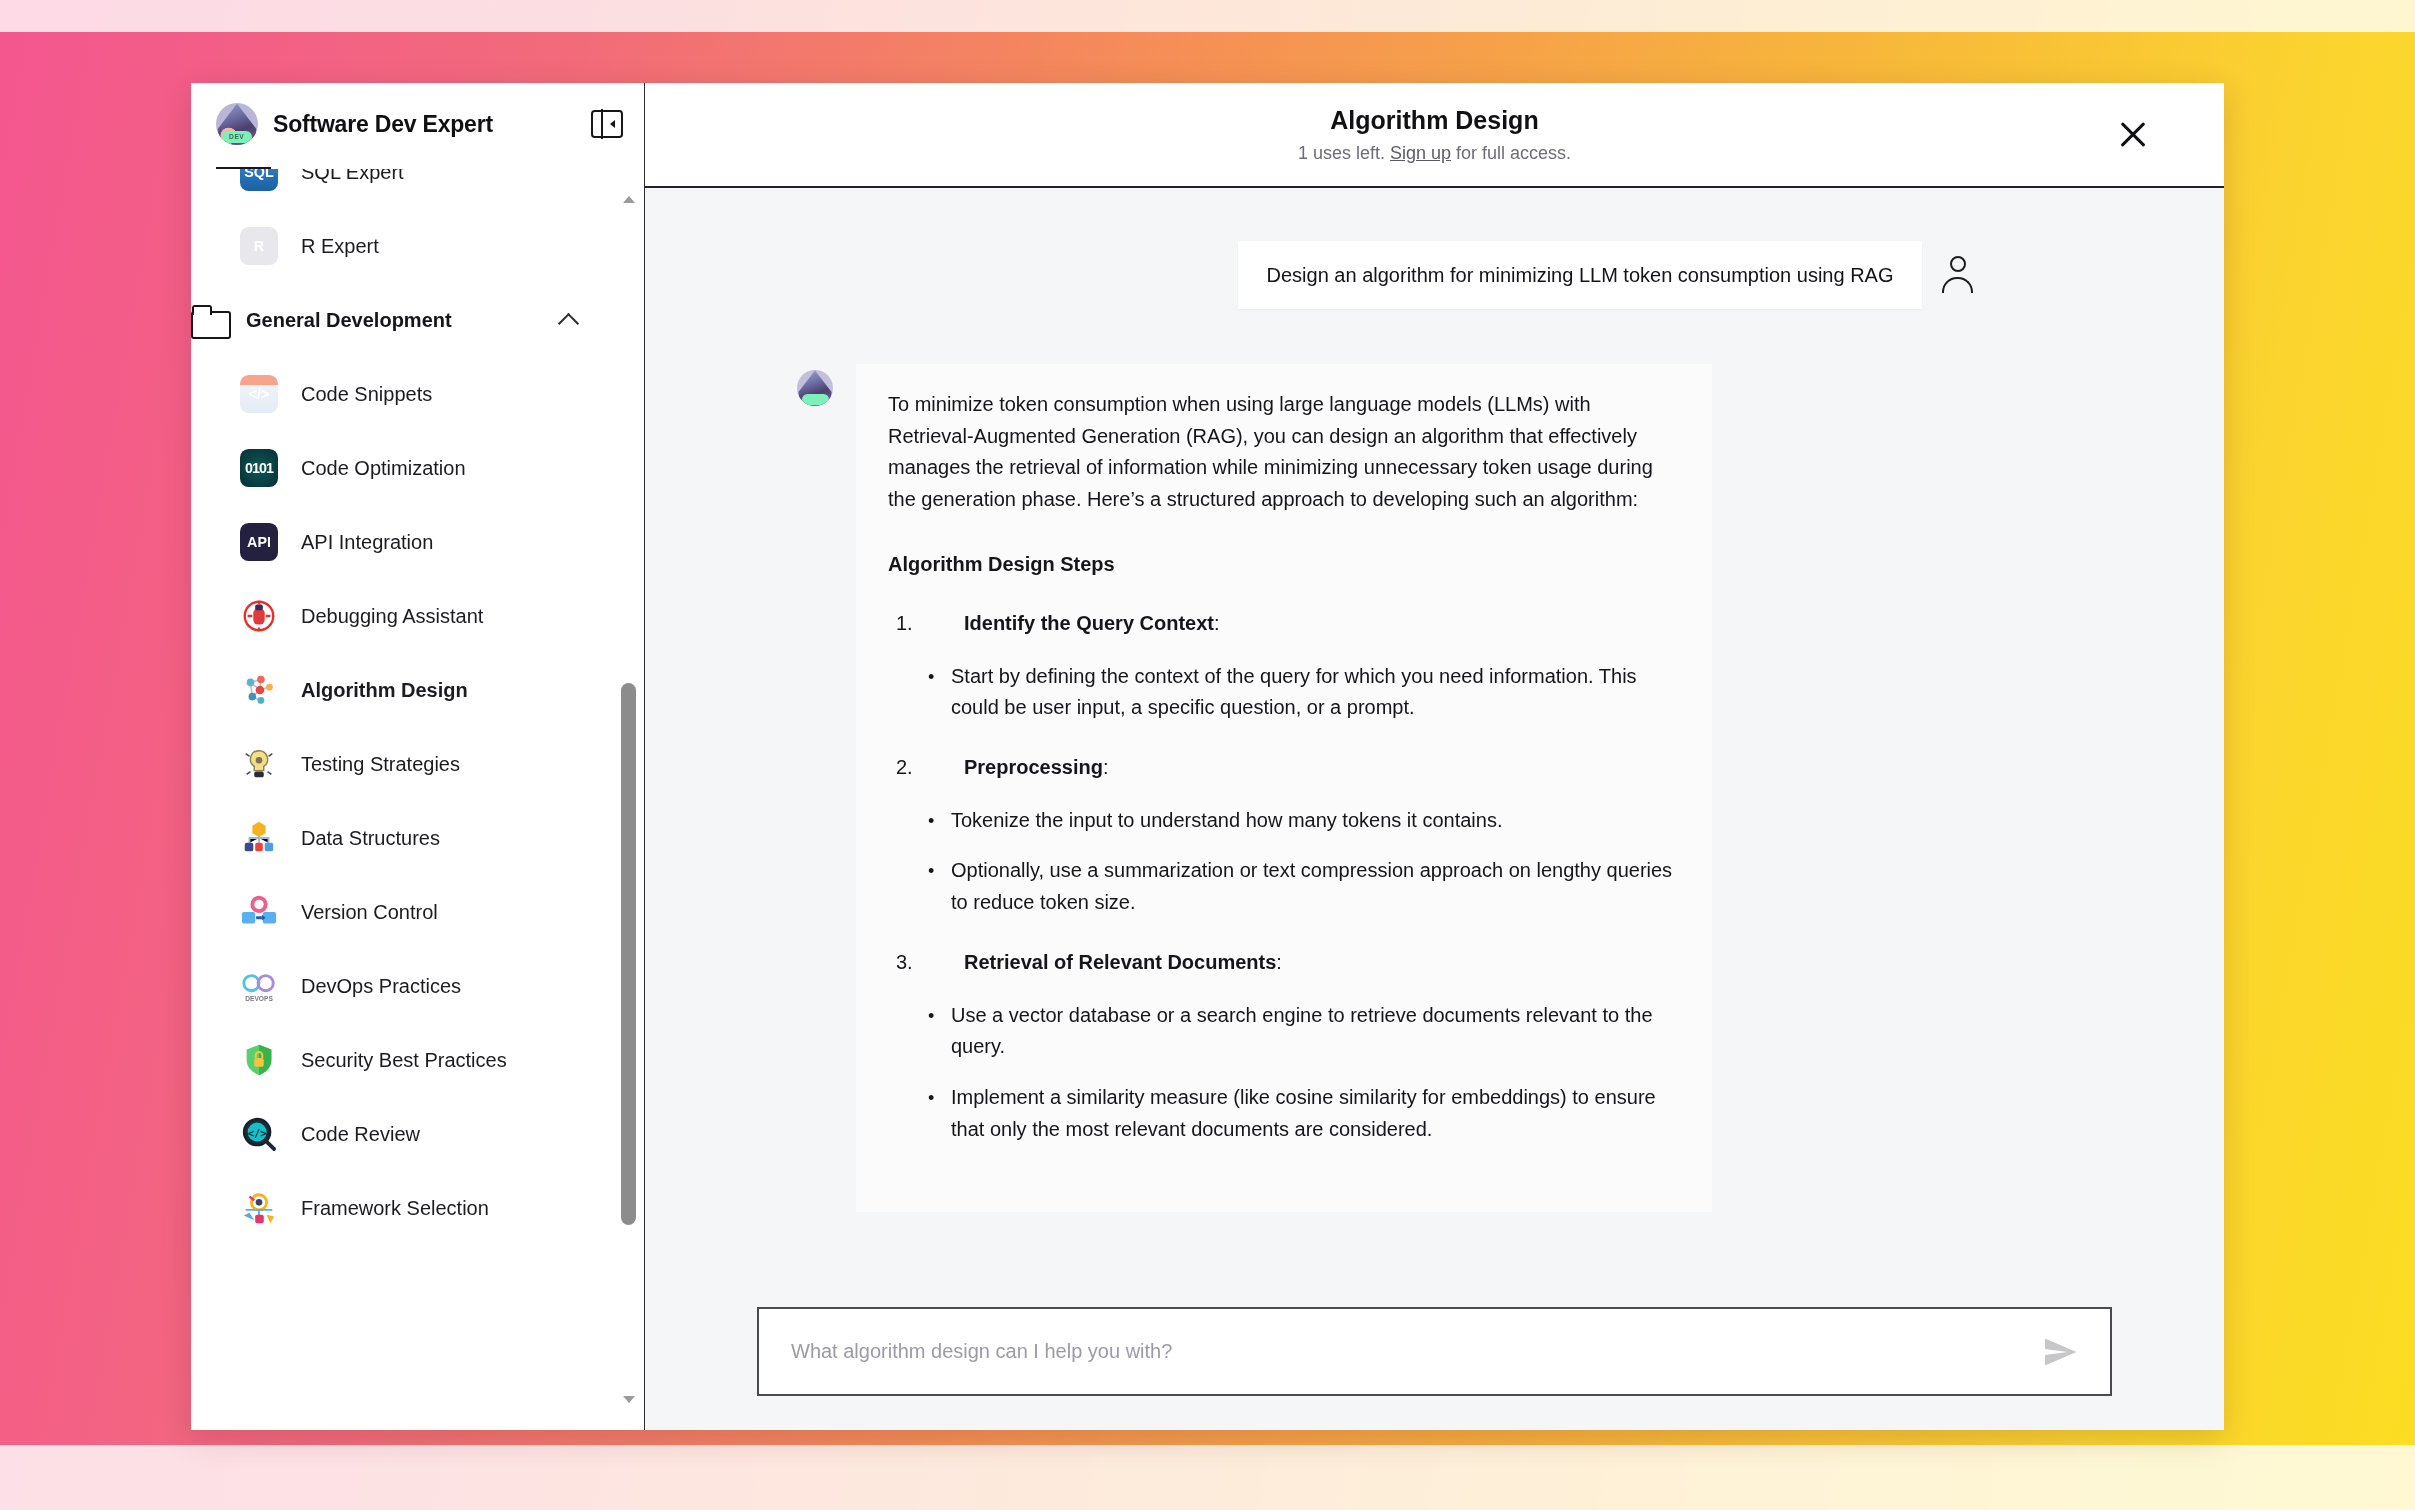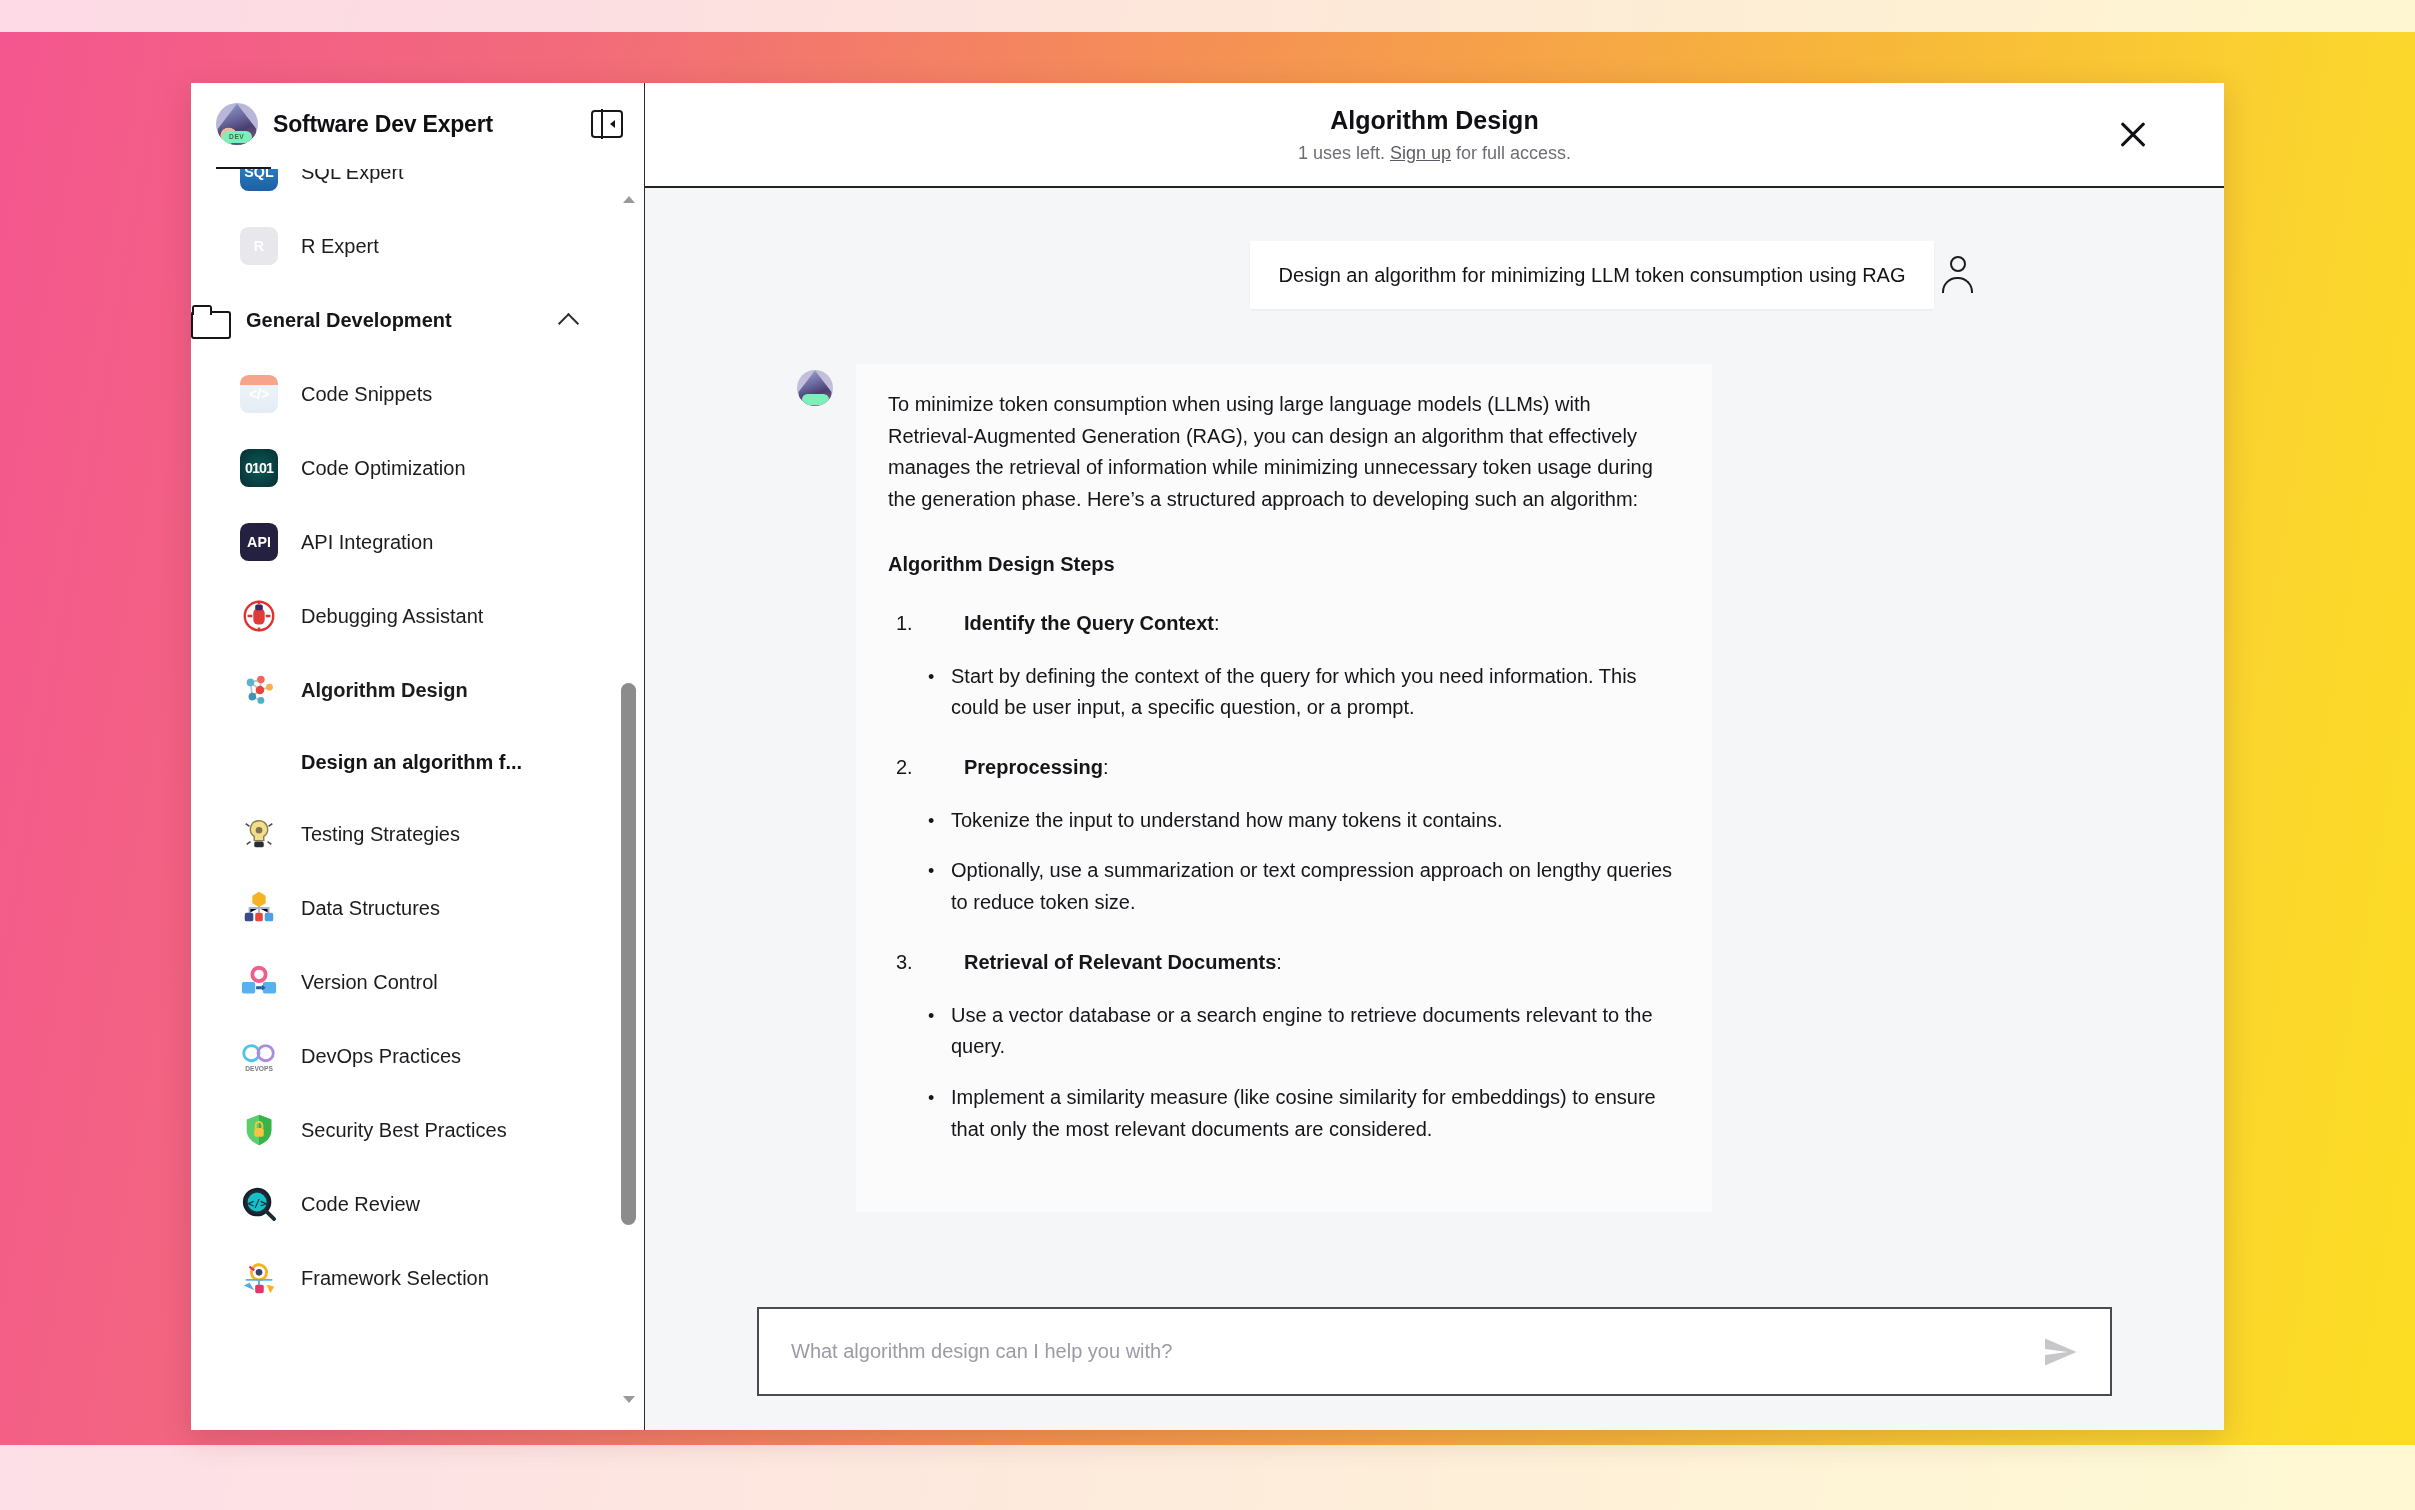--- a/index.html
+++ b/index.html
@@ -342,21 +342,21 @@
   #conv-inner {
     width: 100%;
     padding: 0 114px;
   }
 
   
   #user-row {
     display: flex;
     justify-content: flex-end;
     align-items: flex-start;
-    gap: 5px;
+    gap: 17px;
     padding-right: 133px;
   }
   #user-bubble {
     background: #ffffff;
     padding: 21px 28.5px;
     font-size: 20px;
     color: #131318;
     line-height: 1.3;
     max-width: 951px;
     box-shadow: 0 1px 1.9px rgba(0,0,0,0.05);
@@ -573,23 +573,20 @@
                 <path d="M11 12L22 9M11 12L21 20M11 12L13 27M22 9L21 20M21 20L31 17M21 20L13 27M13 27L22 31" stroke="#b9c4cc" stroke-width="1.8" fill="none"></path>
                 <circle cx="11" cy="12" r="4" fill="#5fb3d1"></circle>
                 <circle cx="22" cy="9" r="4" fill="#f0685c"></circle>
                 <circle cx="21" cy="20" r="4.5" fill="#e8453c"></circle>
                 <circle cx="31" cy="17" r="3.6" fill="#f6b24a"></circle>
                 <circle cx="13" cy="27" r="4" fill="#3f93b5"></circle>
                 <circle cx="22" cy="31" r="3.6" fill="#4fb0c9"></circle>
               </svg>
             </span>
             <span class="nav-label">Algorithm Design</span>
-          </div>
-          <div class="nav-subitem">
-            <span class="sub-label">Design an algorithm f...</span>
           </div>
           <div class="nav-item">
             <span class="nav-icon ic-test">
               <svg viewBox="0 0 40 40" width="38" height="38">
                 <path d="M20 6a9 9 0 00-5 16.5V27h10v-4.5A9 9 0 0020 6z" fill="#f4de8a" stroke="#8a8156" stroke-width="1.5"></path>
                 <rect x="15" y="28" width="10" height="6" rx="2" fill="#2b2b33"></rect>
                 <circle cx="20" cy="16" r="3.5" fill="#7c7454"></circle>
                 <path d="M6 9l4 3M34 9l-4 3M7 31l4-3M33 31l-4-3" stroke="#4a4a55" stroke-width="1.6"></path>
               </svg>
             </span>

